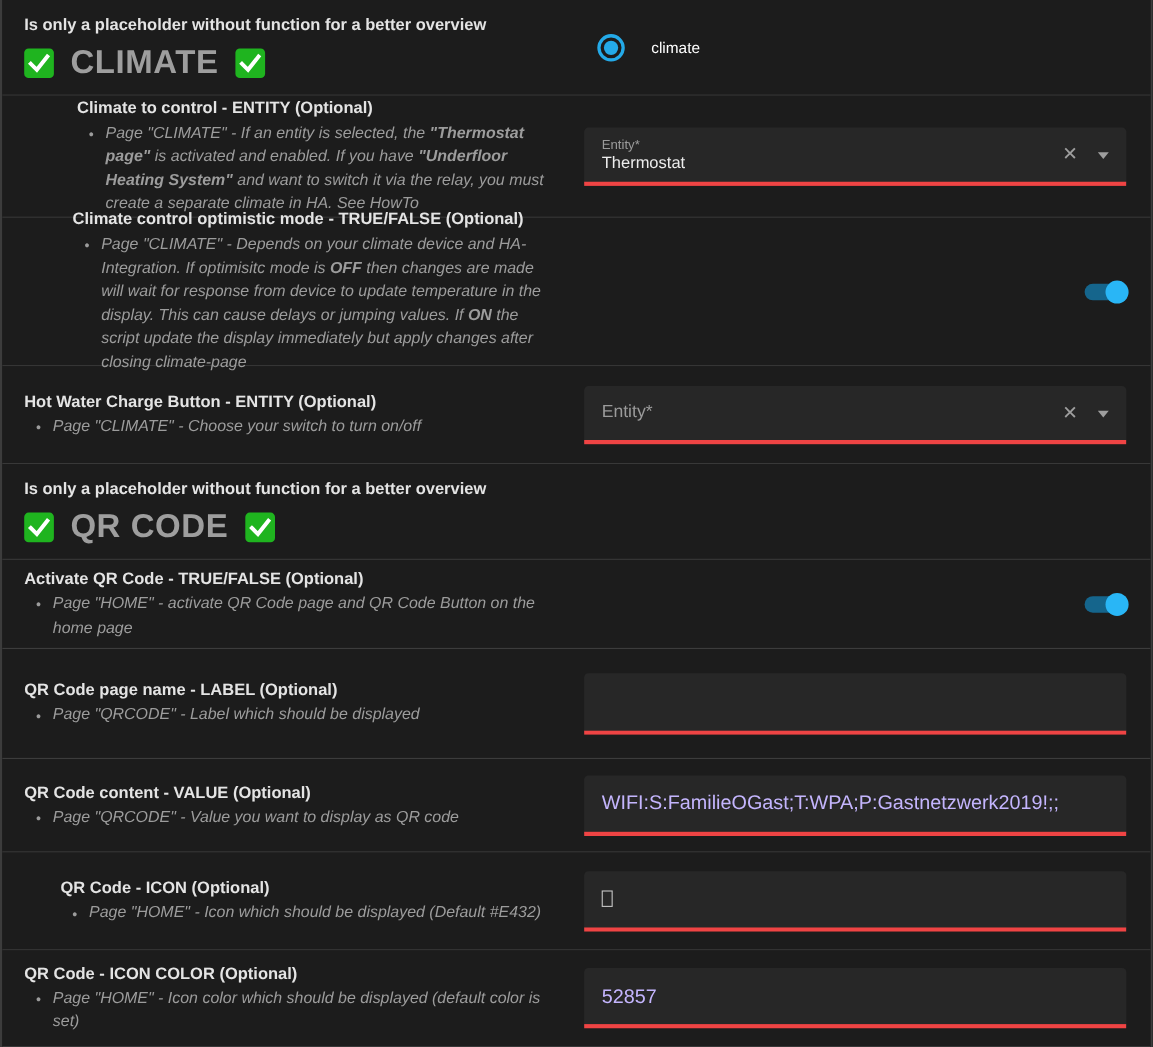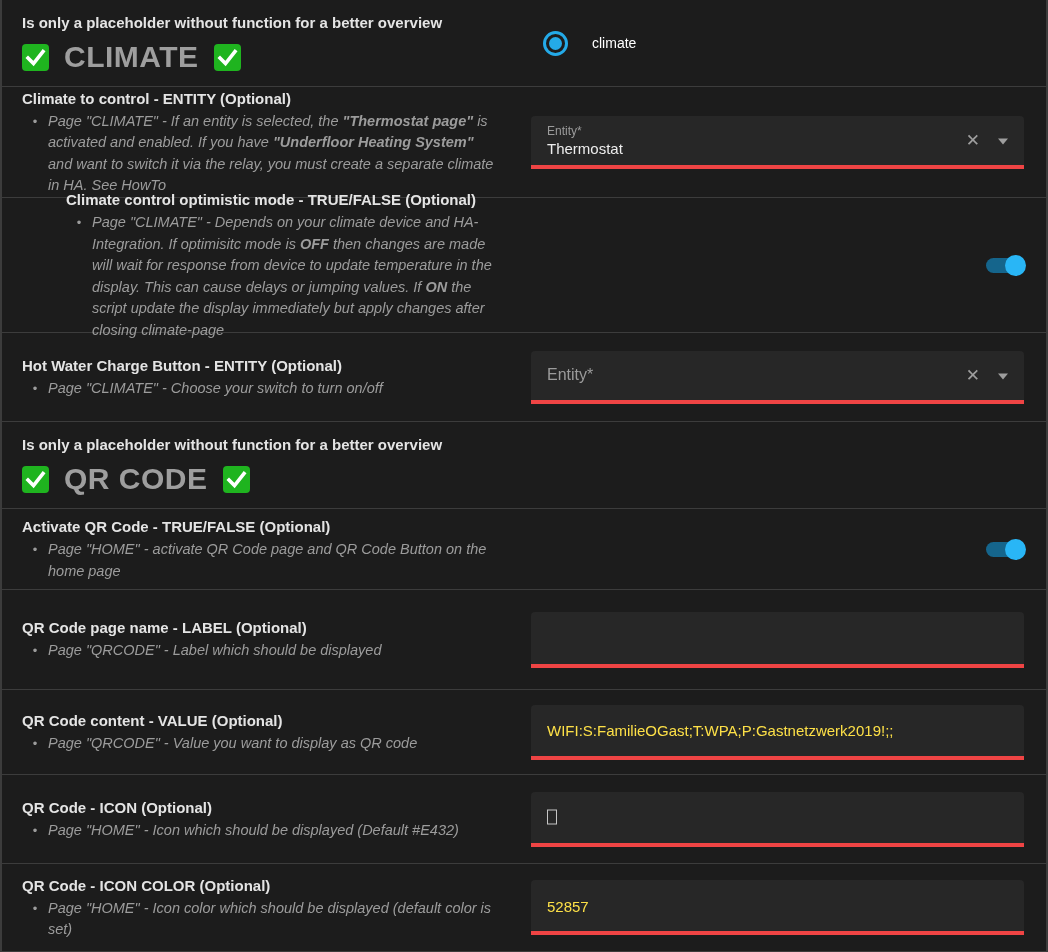--- a/index.html
+++ b/index.html
@@ -30,21 +30,21 @@
   .toggle{width:38px;height:15px;background:#15658c;border-radius:8px;position:relative;margin-left:auto;}
   .toggle .thumb{position:absolute;right:-2px;top:-3px;width:21px;height:21px;border-radius:50%;background:#29b6f6;}
   .fieldbox{width:493px;background:#272727;border-radius:4px 4px 0 0;
             border-bottom:4px solid #ef4444;box-sizing:border-box;position:relative;}
   .fieldbox.h-select{height:53px;}
   .fieldbox.h-input{height:55px;}
   .float-label{position:absolute;top:8px;left:16px;font-size:12px;color:#9b9b9b;}
   .float-value{position:absolute;bottom:8px;left:16px;font-size:15px;font-weight:400;color:#ededed;}
   .placeholder-value{position:absolute;top:50%;transform:translateY(-50%);left:16px;font-size:16px;color:#9b9b9b;}
   .input-value{position:absolute;top:50%;transform:translateY(-50%);left:16px;
-               font-size:15px;font-weight:500;color:#fde047;white-space:nowrap;}
+               font-size:18px;font-weight:500;color:#c4b5fd;white-space:nowrap;}
   .clear-x{position:absolute;top:50%;transform:translateY(-50%);right:44px;
            font-size:17px;color:#9e9e9e;line-height:17px;cursor:pointer;}
   .caret{position:absolute;top:50%;transform:translateY(-25%);right:16px;width:0;height:0;
          border-left:5px solid transparent;border-right:5px solid transparent;border-top:6px solid #9e9e9e;}
   .tofu{display:inline-block;width:8px;height:13px;border:1px solid #c6c6c6;
         position:absolute;top:50%;left:16px;transform:translateY(-50%);}
 </style>
 </head>
 <body>
 
@@ -68,21 +68,21 @@
       </div>
     </div>
     <div class="right">
       <div class="radio-wrap">
         <span class="radio"></span>
         <span class="radio-label">climate</span>
       </div>
     </div>
   </div>
 
-  <div class="row" style="height:111px;">
+  <div class="row" style="height:111px;padding-left:48px;">
     <div class="left">
       <div class="title">Climate to control - ENTITY (Optional)</div>
       <div class="desc">
         <span class="bullet">•</span>
         <span class="segs"><span>Page "CLIMATE" - If an entity is selected, the </span><span class="b">"Thermostat page"</span><span> is activated and enabled. If you have </span><span class="b">"Underfloor Heating System"</span><span> and want to switch it via the relay, you must create a separate climate in HA. See HowTo</span></span>
       </div>
     </div>
     <div class="right">
       <div class="fieldbox h-select">
         <span class="float-label">Entity*</span>
@@ -182,21 +182,21 @@
         <span class="segs"><span>Page "QRCODE" - Value you want to display as QR code</span></span>
       </div>
     </div>
     <div class="right">
       <div class="fieldbox h-input">
         <span class="input-value">WIFI:S:FamilieOGast;T:WPA;P:Gastnetzwerk2019!;;</span>
       </div>
     </div>
   </div>
 
-  <div class="row" style="height:89px;">
+  <div class="row" style="height:89px;padding-left:33px;">
     <div class="left">
       <div class="title">QR Code - ICON (Optional)</div>
       <div class="desc">
         <span class="bullet">•</span>
         <span class="segs"><span>Page "HOME" - Icon which should be displayed (Default #E432)</span></span>
       </div>
     </div>
     <div class="right">
       <div class="fieldbox h-input">
         <span class="tofu"></span>

